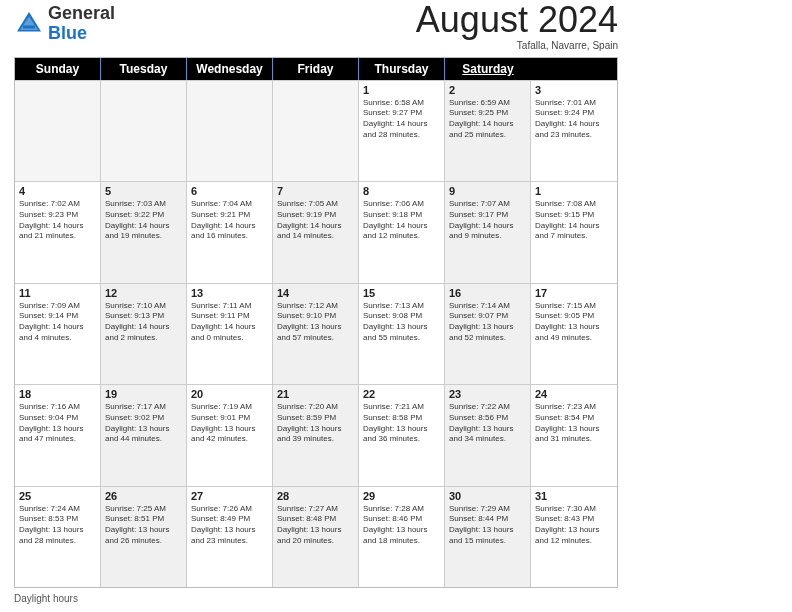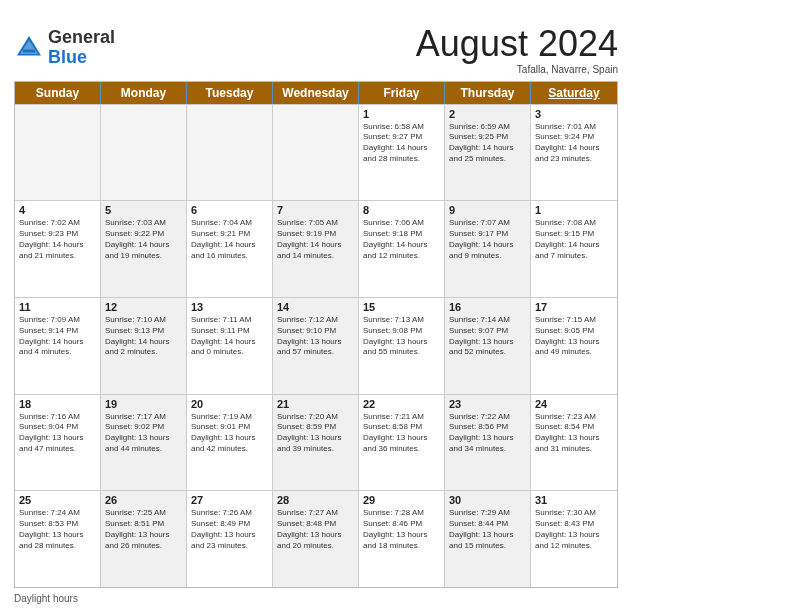--- a/index.html
+++ b/index.html
@@ -8,21 +8,21 @@
       background: #fff;
       width: 792px;
       height: 612px;
       overflow: hidden;
     }
     .page {
       width: 632px;
       height: 612px;
       display: flex;
       flex-direction: column;
-      padding: 24px 14px 8px 14px;
+      padding: 0 14px 8px 14px;
     }
     .header {
       display: flex;
       justify-content: space-between;
       align-items: flex-start;
       margin-bottom: 6px;
     }
     .logo {
       display: flex;
       align-items: center;
@@ -55,21 +55,21 @@
     }
     .calendar {
       flex: 1;
       display: flex;
       flex-direction: column;
       border: 1px solid #bbb;
     }
     .cal-header {
       display: grid;
       grid-template-columns: repeat(7, 1fr);
-      background: #a16207;
+      background: #000000;
     }
     .cal-header-cell {
       color: #fff;
       font-size: 12px;
       font-weight: bold;
       text-align: center;
       padding: 4px 2px;
       border-right: 1px solid #5590c9;
     }
     .cal-header-cell:last-child { border-right: none; text-decoration: underline; }
@@ -133,21 +133,20 @@
     </div>
     <div class="title-block">
       <div class="month-title">August 2024</div>
       <div class="location-title">Tafalla, Navarre, Spain</div>
     </div>
   </div>
 
   <div class="calendar">
     <div class="cal-header" id="cal-header-row">
         <div class="cal-header-cell">Sunday</div>
-        <div class="cal-header-cell">Monday</div>
         <div class="cal-header-cell">Tuesday</div>
         <div class="cal-header-cell">Wednesday</div>
         <div class="cal-header-cell">Friday</div>
         <div class="cal-header-cell">Thursday</div>
         <div class="cal-header-cell">Saturday</div>
       </div>
     <div class="cal-body" id="cal-body">
         <div class="cal-row">
           <div class="cal-cell empty"></div>
           <div class="cal-cell empty"></div>

